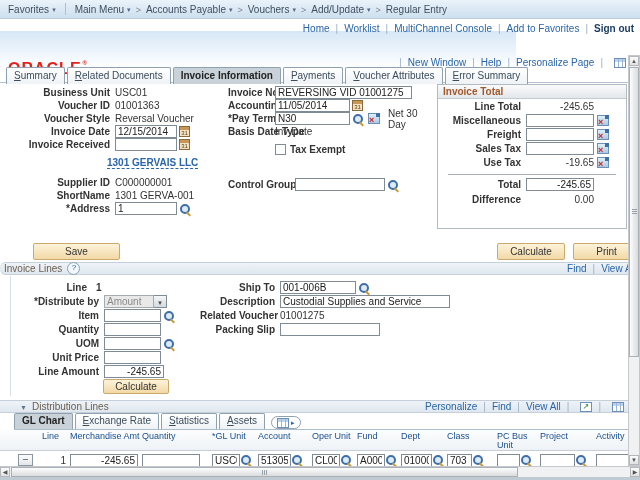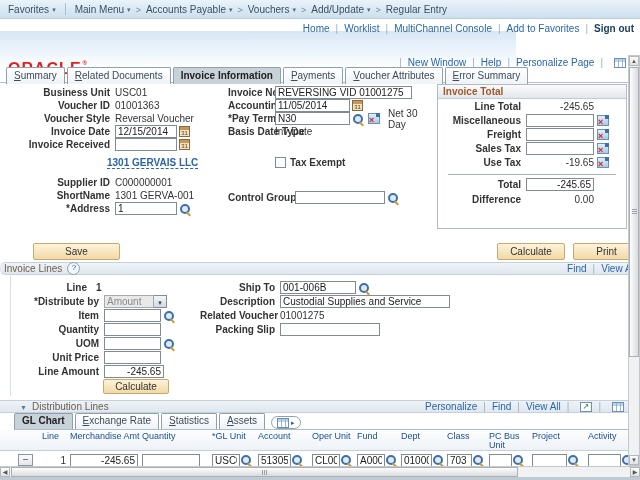--- a/index.html
+++ b/index.html
@@ -123,21 +123,21 @@
   .c0{margin-left:18px;width:24px;}
   .c1{width:24px;}
   .c2{margin-left:4px;width:68px;}
   .c3{margin-left:4px;width:58px;}
   .c4{margin-left:12px;width:41px;}
   .c5{margin-left:5px;width:46px;}
   .c6{margin-left:8px;width:41px;}
   .c7{margin-left:4px;width:41px;}
   .c8{margin-left:3px;width:44px;}
   .c9{margin-left:2px;width:38px;}
-  .c10{margin-left:4px;width:36px;}
+  .c10{margin-left:12px;width:36px;}
   .c11{margin-left:7px;width:48px;}
   .c12{margin-left:8px;width:46px;}
   .hwrap{white-space:normal;}
   .hnw{white-space:nowrap;}
   .exp-btn{width:15px;height:12px;border:1px solid #8a96a2;box-sizing:border-box;cursor:pointer;
         background:linear-gradient(#fbfbfb,#e4e7ea);line-height:9px;text-align:center;font-size:9px;color:#333;}
   .exp-btn::before{content:"–";}
   .gi{width:100%;}
   .num{text-align:right;width:100%;}
 
@@ -278,21 +278,21 @@
         <span class="flab" style="width:47px;">*Pay Terms</span>
         <input class="inp" style="width: 75px;" value="N30">
         <span class="ic ic-lk"></span>
         <span class="ic ic-xfer"></span>
         <span style="margin-left:8px;">Net 30 Day</span>
       </div>
     <div class="frow">
         <span class="flab" style="width:47px;">Basis Date Type</span>
         <span>Inv Date</span>
       </div>
-    <div class="frow" style="margin-top:18px;">
+    <div class="frow" style="margin-top:5px;">
         <span style="width:47px;"></span>
         <span class="chk"></span>
         <span style="font-weight:bold;">Tax Exempt</span>
       </div>
     <div class="frow" style="margin-top:22px;">
         <span class="flab" style="width:67px;">Control Group</span>
         <input class="inp" style="width: 90px;" value="">
         <span class="ic ic-lk"></span>
       </div>
   </div>

